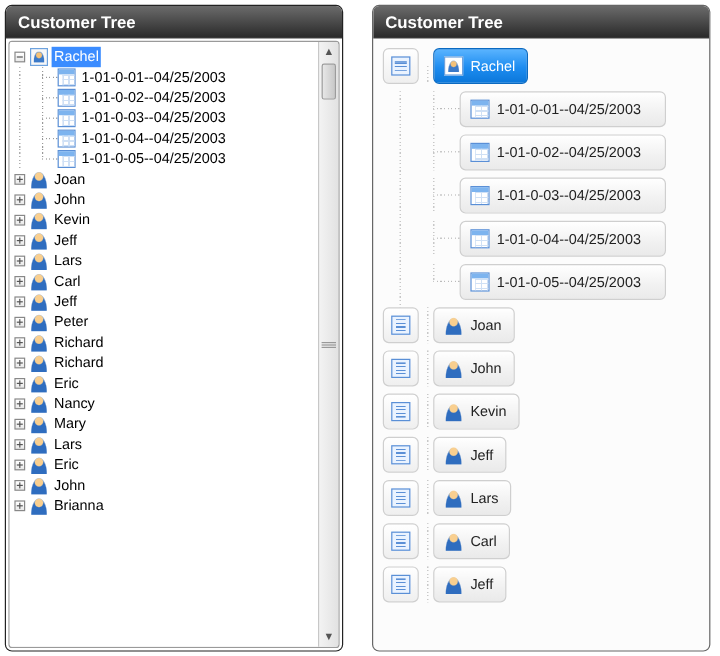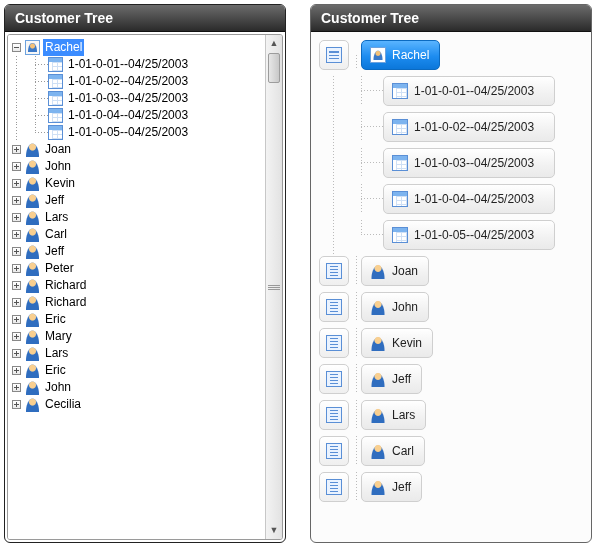--- a/index.html
+++ b/index.html
@@ -332,41 +332,46 @@
           <span class="text1">Richard</span>
         </div>
         <div class="row1">
           <span class="toggle plus"></span>
           <span class="ico-person"></span>
           <span class="text1">Eric</span>
         </div>
         <div class="row1">
           <span class="toggle plus"></span>
           <span class="ico-person"></span>
+          <span class="text1">Nancy</span>
+        </div>
+        <div class="row1">
+          <span class="toggle plus"></span>
+          <span class="ico-person"></span>
           <span class="text1">Mary</span>
         </div>
         <div class="row1">
           <span class="toggle plus"></span>
           <span class="ico-person"></span>
           <span class="text1">Lars</span>
         </div>
         <div class="row1">
           <span class="toggle plus"></span>
           <span class="ico-person"></span>
           <span class="text1">Eric</span>
         </div>
         <div class="row1">
           <span class="toggle plus"></span>
           <span class="ico-person"></span>
           <span class="text1">John</span>
         </div>
         <div class="row1">
           <span class="toggle plus"></span>
           <span class="ico-person"></span>
-          <span class="text1">Cecilia</span>
+          <span class="text1">Brianna</span>
         </div>
       </div>
     <div class="vscroll">
       <div class="arrow">▲</div>
       <div class="thumb"></div>
       <div class="grip">
           <div></div>
           <div></div>
           <div></div>
         </div>

